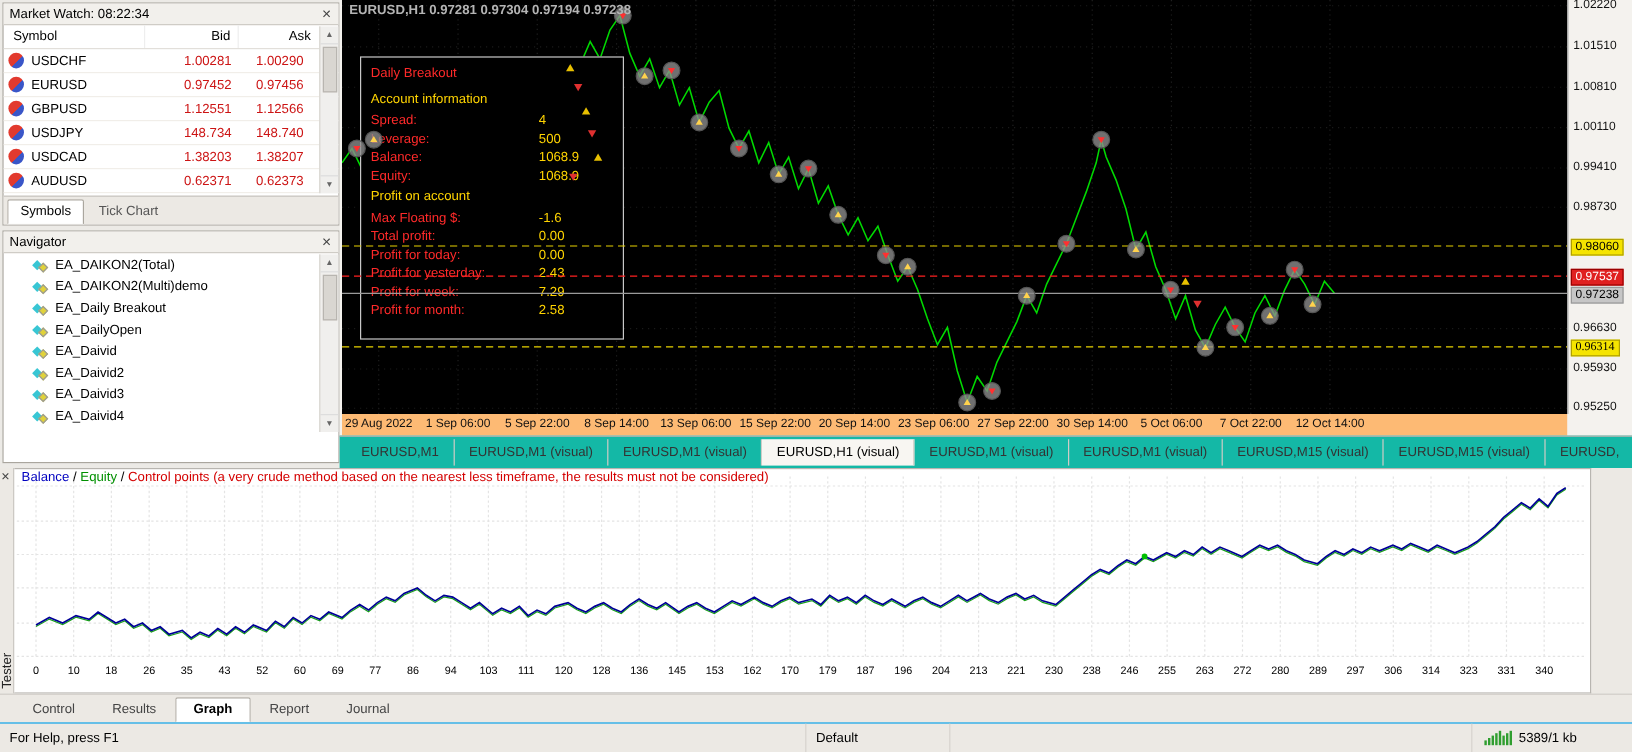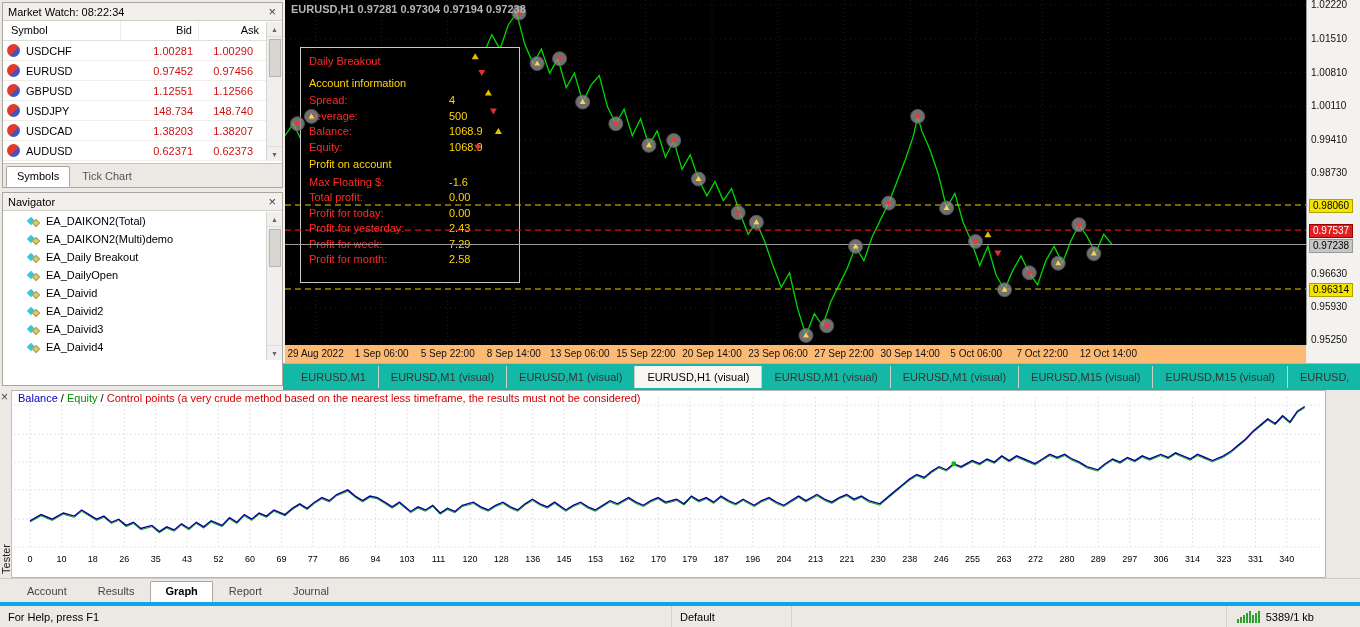--- a/index.html
+++ b/index.html
@@ -69,21 +69,21 @@
 #tester-svg{position:absolute;left:0;top:0}
 .t-legend{position:absolute;left:6px;top:1px;z-index:2;white-space:nowrap}
 .lg-bal{color:#0000c0}.lg-eq{color:#009000}.lg-sep{color:#000;white-space:pre}.lg-note{color:#d40000}
 .tester-ylabels{position:absolute;left:1326px;top:0;width:34px;height:188px}
 .t-ylab{position:absolute;left:4px;font-size:10px;color:#111}
 .tester-tabs{position:absolute;left:0;top:188px;width:1360px;height:24px;display:flex;align-items:flex-end;background:#ece9e4;border-top:1px solid #d0cdc8;padding:2px 0 0 12px}
 .t-tab{padding:3px 14px 4px;color:#444;border:1px solid transparent;margin-right:1px}
 .t-tab.active{background:#fff;border-color:#aaa69e;border-bottom-color:#fff;color:#000;font-weight:bold;border-radius:2px 2px 0 0}
 
 
-.status-bar{position:absolute;left:0;top:602px;width:1360px;height:25px;background:#ece9e4;border-top:4px solid #0ea5e9;display:flex;align-items:center}
+.status-bar{position:absolute;left:0;top:602px;width:1360px;height:25px;background:#ece9e4;border-top:1px solid #0ea5e9;display:flex;align-items:center}
 .sb-cell{height:100%;display:flex;align-items:center;border-right:1px solid #d6d3ce}
 .sb-help{width:672px;padding-left:8px}
 .sb-profile{width:120px;padding-left:8px}
 .sb-spacer{flex:1}
 .sb-conn{display:flex;align-items:center;gap:6px;padding:0 46px 0 10px;height:100%;border-left:1px solid #d6d3ce}
 .bars{display:flex;align-items:flex-end;gap:1px;height:12px}
 .bars i{display:block;width:2px;background:#2f9e2f}
 .bars i:nth-child(1){height:4px}.bars i:nth-child(2){height:6px}.bars i:nth-child(3){height:8px}
 .bars i:nth-child(4){height:10px}.bars i:nth-child(5){height:12px}.bars i:nth-child(6){height:8px}
 .bars i:nth-child(7){height:10px}.bars i:nth-child(8){height:12px}
@@ -370,21 +370,21 @@
         <div class="ytick" style="top: -1.18828px;">1.02220</div>
         <div class="ytick" style="top: 32.9749px;">1.01510</div>
         <div class="ytick" style="top: 66.6569px;">1.00810</div>
         <div class="ytick" style="top: 100.339px;">1.00110</div>
         <div class="ytick" style="top: 134.021px;">0.99410</div>
         <div class="ytick" style="top: 166.741px;">0.98730</div>
         <div class="ytick badge-yellow" style="top: 198.979px;">0.98060</div>
         <div class="ytick badge-red" style="top: 224.144px;">0.97537</div>
         <div class="ytick badge-gray" style="top: 238.531px;">0.97238</div>
         <div class="ytick" style="top: 267.787px;">0.96630</div>
-        <div class="ytick badge-yellow" style="top: 282.992px;">0.96314</div>
+        <div class="ytick badge-yellow" style="top: 282.992px; font-family: Liberation Serif, serif;">0.96314</div>
         <div class="ytick" style="top: 301.469px;">0.95930</div>
         <div class="ytick" style="top: 334.188px;">0.95250</div>
       </div>
     <div class="chart-xaxis" id="xaxis">
         <div class="xtick" style="left: 30.63px;">29 Aug 2022</div>
         <div class="xtick" style="left: 96.6887px;">1 Sep 06:00</div>
         <div class="xtick" style="left: 162.747px;">5 Sep 22:00</div>
         <div class="xtick" style="left: 228.806px;">8 Sep 14:00</div>
         <div class="xtick" style="left: 294.865px;">13 Sep 06:00</div>
         <div class="xtick" style="left: 360.923px;">15 Sep 22:00</div>
@@ -506,21 +506,21 @@
           <text x="1274.8" y="171" font-size="9" fill="#000" text-anchor="middle" font-family="Liberation Sans, sans-serif">340</text>
           <polyline fill="none" stroke="#18a018" stroke-width="1" points="18.0,131.1 29.1,124.9 40.2,129.5 51.3,123.3 62.3,126.4 69.7,120.3 77.1,124.9 84.5,129.5 91.9,126.4 99.3,132.6 106.7,129.5 114.1,135.7 121.5,132.6 128.8,138.8 139.9,135.7 147.3,141.9 154.7,137.2 162.1,140.3 169.5,134.1 176.9,138.8 184.3,132.6 191.7,137.2 199.1,131.1 210.1,135.7 217.5,128.0 224.9,132.6 232.3,124.9 239.7,129.5 247.1,123.3 254.5,126.4 261.9,120.3 273.0,124.9 280.3,118.7 287.7,114.1 295.1,118.7 302.5,112.5 309.9,107.9 317.3,111.0 324.7,104.8 335.8,100.2 343.2,106.4 350.6,111.0 357.9,106.4 365.3,107.9 372.7,112.5 380.1,117.2 387.5,112.5 398.6,121.8 406.0,117.2 413.4,120.3 420.8,115.6 428.1,123.3 435.5,118.7 442.9,121.8 450.3,115.6 461.4,112.5 468.8,117.2 476.2,120.3 483.6,115.6 491.0,112.5 498.3,117.2 505.7,120.3 513.1,114.1 520.5,109.5 527.9,114.1 535.3,117.2 542.7,112.5 553.8,120.3 561.2,115.6 568.6,112.5 575.9,117.2 583.3,120.3 590.7,115.6 598.1,111.0 605.5,114.1 616.6,107.9 624.0,112.5 631.4,115.6 638.8,111.0 646.1,107.9 653.5,112.5 664.6,109.5 672.0,114.1 679.4,106.4 686.8,111.0 694.2,107.9 701.6,112.5 709.0,106.4 716.4,111.0 723.7,114.1 731.1,109.5 742.2,115.6 749.6,111.0 757.0,107.9 764.4,112.5 771.8,115.6 779.2,111.0 786.6,106.4 793.9,111.0 805.0,104.8 812.4,109.5 819.8,112.5 827.2,107.9 834.6,104.8 842.0,109.5 849.4,106.4 856.8,111.0 867.8,114.1 875.2,107.9 882.6,101.7 890.0,95.6 897.4,89.4 904.8,84.8 912.2,87.8 919.6,81.7 927.0,77.0 934.4,80.1 941.8,74.0 949.1,77.0 960.2,70.9 967.6,74.0 975.0,69.3 982.4,72.4 989.8,66.2 997.2,70.9 1004.6,66.2 1012.0,69.3 1023.0,74.0 1030.4,69.3 1037.8,64.7 1045.2,67.8 1052.6,64.7 1060.0,69.3 1067.4,72.4 1074.8,77.0 1085.9,80.1 1093.2,74.0 1100.6,69.3 1108.0,72.4 1115.4,67.8 1122.8,70.9 1130.2,66.2 1137.6,69.3 1148.7,64.7 1156.1,67.8 1163.5,63.1 1170.8,66.2 1178.2,69.3 1185.6,64.7 1193.0,67.8 1200.4,70.9 1211.5,66.2 1218.9,61.6 1226.3,55.4 1233.7,49.3 1241.0,41.5 1248.4,35.4 1255.8,29.2 1263.2,33.8 1270.6,26.1 1278.0,32.3 1285.4,21.5 1292.8,16.8"></polyline>
           <polyline fill="none" stroke="#000096" stroke-width="1.4" points="18.0,129.8 29.1,123.6 40.2,128.2 51.3,122.0 62.3,125.1 69.7,119.0 77.1,123.6 84.5,128.2 91.9,125.1 99.3,131.3 106.7,128.2 114.1,134.4 121.5,131.3 128.8,137.5 139.9,134.4 147.3,140.6 154.7,135.9 162.1,139.0 169.5,132.8 176.9,137.5 184.3,131.3 191.7,135.9 199.1,129.8 210.1,134.4 217.5,126.7 224.9,131.3 232.3,123.6 239.7,128.2 247.1,122.0 254.5,125.1 261.9,119.0 273.0,123.6 280.3,117.4 287.7,112.8 295.1,117.4 302.5,111.2 309.9,106.6 317.3,109.7 324.7,103.5 335.8,98.9 343.2,105.1 350.6,109.7 357.9,105.1 365.3,106.6 372.7,111.2 380.1,115.9 387.5,111.2 398.6,120.5 406.0,115.9 413.4,119.0 420.8,114.3 428.1,122.0 435.5,117.4 442.9,120.5 450.3,114.3 461.4,111.2 468.8,115.9 476.2,119.0 483.6,114.3 491.0,111.2 498.3,115.9 505.7,119.0 513.1,112.8 520.5,108.2 527.9,112.8 535.3,115.9 542.7,111.2 553.8,119.0 561.2,114.3 568.6,111.2 575.9,115.9 583.3,119.0 590.7,114.3 598.1,109.7 605.5,112.8 616.6,106.6 624.0,111.2 631.4,114.3 638.8,109.7 646.1,106.6 653.5,111.2 664.6,108.2 672.0,112.8 679.4,105.1 686.8,109.7 694.2,106.6 701.6,111.2 709.0,105.1 716.4,109.7 723.7,112.8 731.1,108.2 742.2,114.3 749.6,109.7 757.0,106.6 764.4,111.2 771.8,114.3 779.2,109.7 786.6,105.1 793.9,109.7 805.0,103.5 812.4,108.2 819.8,111.2 827.2,106.6 834.6,103.5 842.0,108.2 849.4,105.1 856.8,109.7 867.8,112.8 875.2,106.6 882.6,100.4 890.0,94.3 897.4,88.1 904.8,83.5 912.2,86.5 919.6,80.4 927.0,75.7 934.4,78.8 941.8,72.7 949.1,75.7 960.2,69.6 967.6,72.7 975.0,68.0 982.4,71.1 989.8,64.9 997.2,69.6 1004.6,64.9 1012.0,68.0 1023.0,72.7 1030.4,68.0 1037.8,63.4 1045.2,66.5 1052.6,63.4 1060.0,68.0 1067.4,71.1 1074.8,75.7 1085.9,78.8 1093.2,72.7 1100.6,68.0 1108.0,71.1 1115.4,66.5 1122.8,69.6 1130.2,64.9 1137.6,68.0 1148.7,63.4 1156.1,66.5 1163.5,61.8 1170.8,64.9 1178.2,68.0 1185.6,63.4 1193.0,66.5 1200.4,69.6 1211.5,64.9 1218.9,60.3 1226.3,54.1 1233.7,48.0 1241.0,40.2 1248.4,34.1 1255.8,27.9 1263.2,32.5 1270.6,24.8 1278.0,31.0 1285.4,20.2 1292.8,15.5"></polyline>
           <circle cx="941.8" cy="72.7" r="2.4" fill="#00c000"></circle>
         </svg>
       <div class="t-legend">
         <span class="lg-bal">Balance</span><span class="lg-sep"> / </span><span class="lg-eq">Equity</span><span class="lg-sep"> / </span><span class="lg-note">Control points (a very crude method based on the nearest less timeframe, the results must not be considered)</span>
       </div>
     </div>
     <div class="tester-tabs" id="tester-tabs">
-        <div class="t-tab">Account</div>
+        <div class="t-tab">Control</div>
         <div class="t-tab">Results</div>
         <div class="t-tab active">Graph</div>
         <div class="t-tab">Report</div>
         <div class="t-tab">Journal</div>
       </div>
   </div>
 
   <div class="status-bar">
     <span class="sb-cell sb-help">For Help, press F1</span>
     <span class="sb-cell sb-profile">Default</span>

